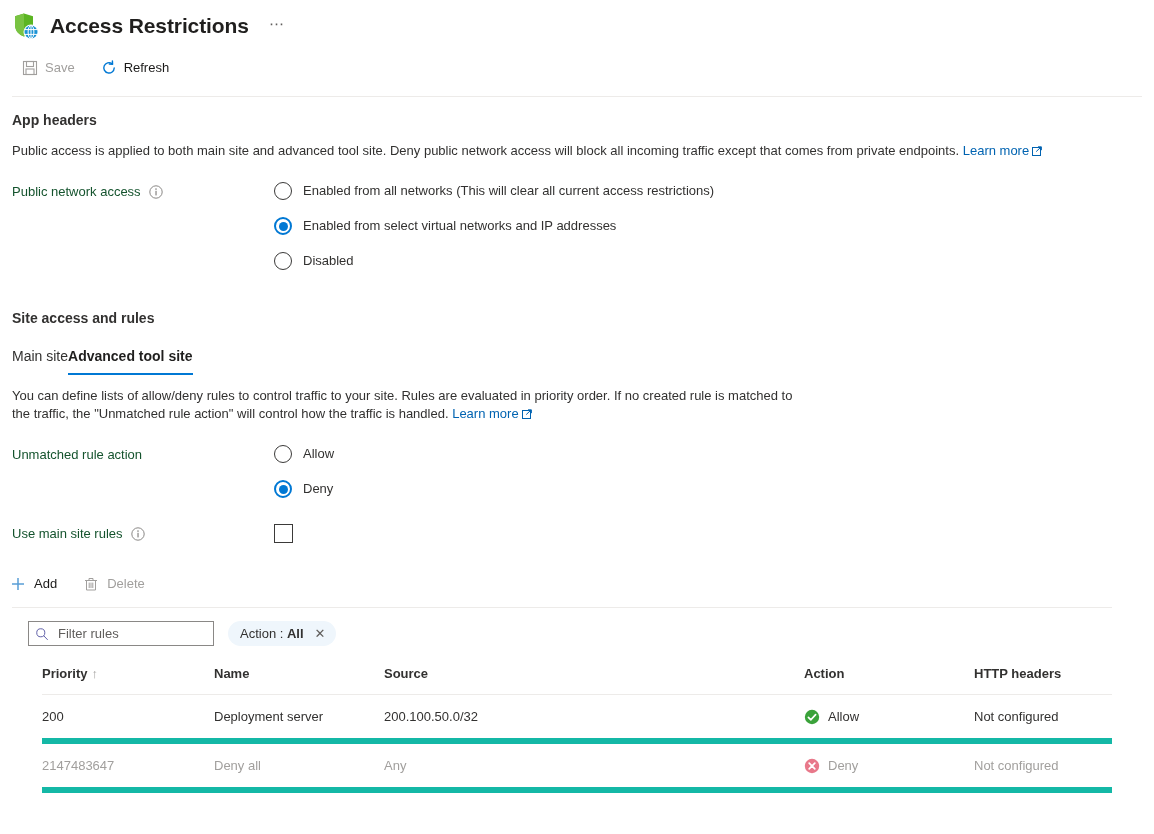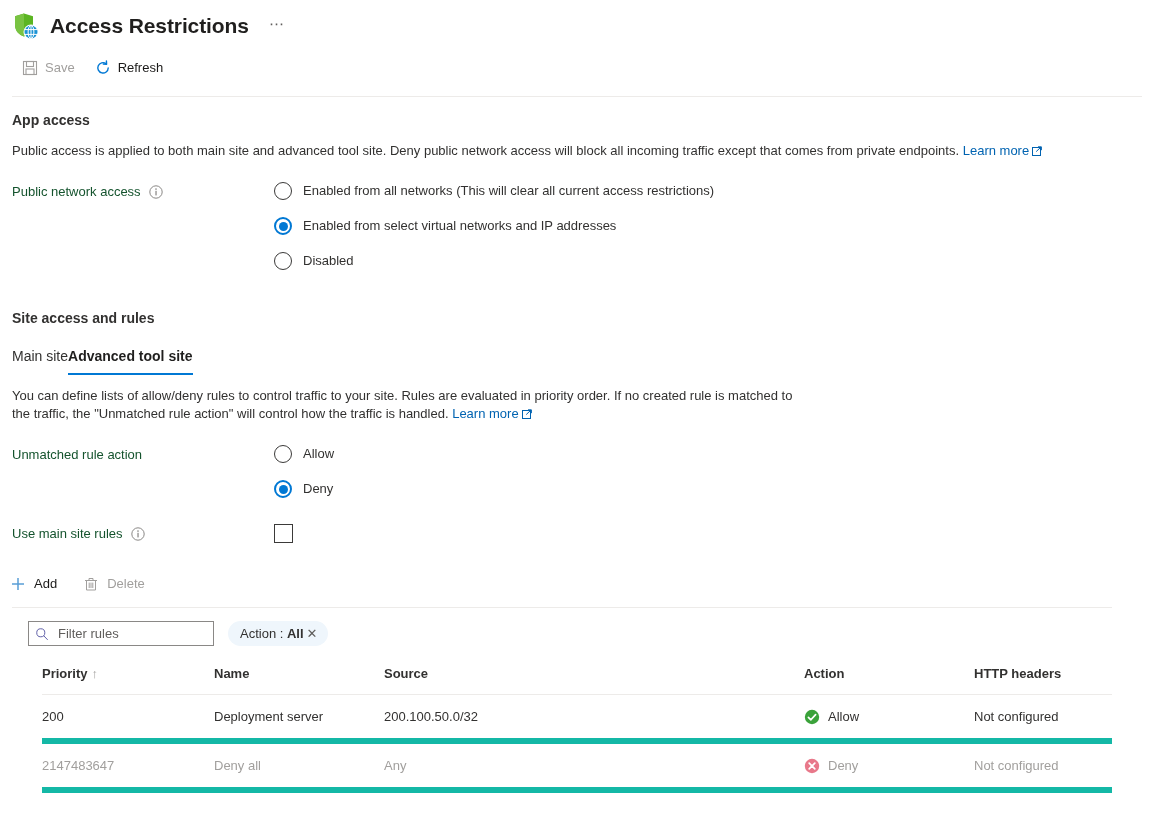--- a/index.html
+++ b/index.html
@@ -64,21 +64,21 @@
     user-select: none;
   }
 
   
   .command-bar {
     display: flex;
     align-items: center;
     height: 36px;
     padding-left: 20px;
     margin-top: 6px;
-    gap: 16px;
+    gap: 22px;
   }
   .cmd {
     display: flex;
     align-items: center;
     gap: 7px;
     font-size: 13px;
     cursor: pointer;
     height: 28px;
     padding: 0 2px;
   }
@@ -269,21 +269,21 @@
     font-size: 13px;
     color: #323130;
     width: 100%;
     background: transparent;
   }
   .search-box input::placeholder { color: #605e5c; }
 
   .filter-pill {
     display: flex;
     align-items: center;
-    gap: 2px;
+    gap: 10px;
     background: #eff6fc;
     border-radius: 13px;
     height: 25px;
     padding: 0 9px 0 12px;
     font-size: 13px;
     color: #323130;
     cursor: pointer;
     white-space: nowrap;
   }
   .filter-pill b { font-weight: 700; }
@@ -372,21 +372,21 @@
       <path d="M13.2 8 A5.2 5.2 0 1 1 11 3.6" fill="none" stroke="#0078d4" stroke-width="1.4" stroke-linecap="round"></path>
       <path d="M11.4 0.9 L11.6 4.2 L8.3 4.0" fill="none" stroke="#0078d4" stroke-width="1.4" stroke-linecap="round" stroke-linejoin="round"></path>
     </svg>
     <span class="label">Refresh</span>
   </div>
 </div>
 
 <hr class="rule-sep">
 
 <div class="section">
-  <div class="section-title">App access</div>
+  <div class="section-title">App headers</div>
   <div class="section-desc">
     <span>Public access is applied to both main site and advanced tool site. Deny public network access will block all incoming traffic except that comes from private endpoints.</span>
     <a class="learn-more" href="#"><span>Learn more</span><svg class="ext-icon" viewBox="0 0 10 10" xmlns="http://www.w3.org/2000/svg">
           <rect x="0.5" y="1.5" width="8" height="8" fill="none" stroke="#0063b1" stroke-width="1"></rect>
           <path d="M4.2 5.6 L9 1 M6 0.8 H9.4 V4.2" fill="none" stroke="#0063b1" stroke-width="1"></path>
         </svg></a>
   </div>
 
   <div class="field-row">
     <div class="field-label">

